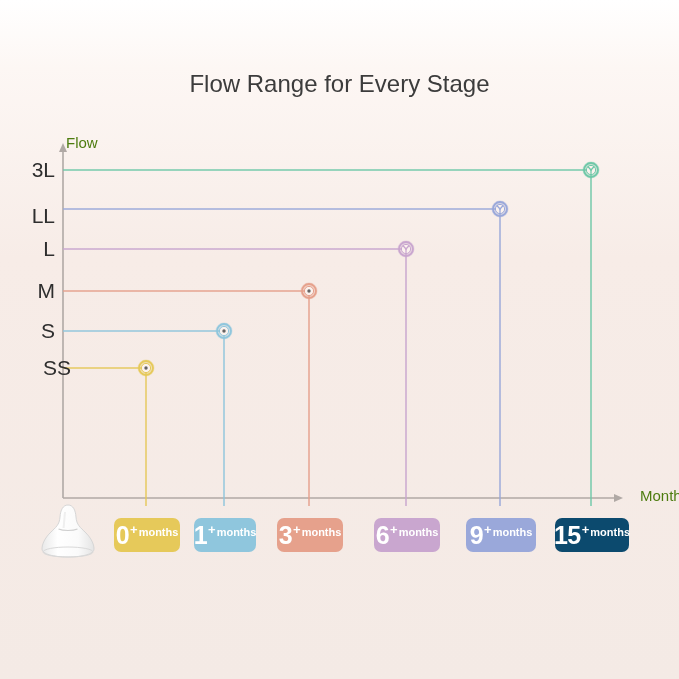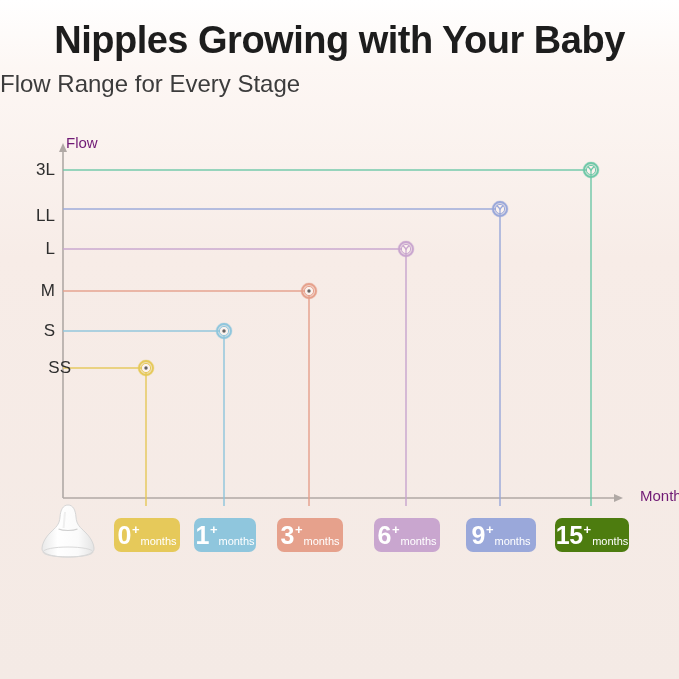--- a/index.html
+++ b/index.html
@@ -30,50 +30,51 @@
     font-weight: 700;
     color: #1d1d1d;
     letter-spacing: -0.5px;
     line-height: 1.1;
   }
   .subtitle {
     position: absolute;
     left: 0;
     top: 70px;
     width: 679px;
+    text-align: center;
     font-size: 24px;
     font-weight: 400;
     color: #3c3c3c;
     line-height: 1.2;
   }
 
   
   .plot {
     position: absolute;
     left: 0;
     top: 0;
     width: 679px;
     height: 679px;
   }
 
   .axis-label {
     position: absolute;
     font-size: 15px;
-    color: #701a75;
+    color: #4d7c0f;
     white-space: nowrap;
   }
   .flow-label { left: 66px; top: 134px; }
   .month-label { left: 640px; top: 487px; }
 
   .ytick {
     position: absolute;
     right: 0;
     width: 40px;
     text-align: right;
-    font-size: 17px;
+    font-size: 21px;
     color: #2e2e2e;
     transform: translateY(-50%);
   }
 
   
   .badge {
     position: absolute;
     height: 34px;
     border-radius: 7px;
     display: flex;
@@ -92,41 +93,40 @@
   .badge .sup {
     font-size: 13px;
     font-weight: 700;
     line-height: 1;
     align-self: flex-start;
     margin-top: 5px;
     margin-left: 1px;
   }
   .badge .mon {
     font-size: 11px;
-    font-weight: 400;
+    font-weight: 700;
     line-height: 1;
     align-self: flex-end;
-    margin-bottom: 5px;
+    margin-bottom: 14px;
     margin-left: 1px;
   }
 
   .nipple-art {
     position: absolute;
     left: 36px;
     top: 502px;
     width: 64px;
     height: 60px;
   }
 </style>
 </head>
 <body>
 
 <div id="root">
 
-  <div class="title">Nipples Growing with Your Baby</div>
   <div class="subtitle">Flow Range for Every Stage</div>
 
   <svg class="plot" viewBox="0 0 679 679">
     <g id="svg-axes">
         <line x1="63" y1="498" x2="63" y2="148" stroke="#b0a9a5" stroke-width="1.6"></line>
         <line x1="63" y1="498" x2="618" y2="498" stroke="#b0a9a5" stroke-width="1.6"></line>
         <path d="M63 143 L59 152 L67 152 Z" fill="#b0a9a5"></path>
         <path d="M623 498 L614 494 L614 502 Z" fill="#b0a9a5"></path>
       </g>
     <g id="svg-hlines">
@@ -243,20 +243,20 @@
       <div class="badge" style="background: rgb(201, 166, 207); width: 66px; left: 374px; top: 518px;">
         <span class="num">6</span>
         <span class="sup">+</span>
         <span class="mon">months</span>
       </div>
       <div class="badge" style="background: rgb(154, 168, 218); width: 70px; left: 466px; top: 518px;">
         <span class="num">9</span>
         <span class="sup">+</span>
         <span class="mon">months</span>
       </div>
-      <div class="badge" style="background: #4d7c0f; width: 74px; left: 555px; top: 518px;">
+      <div class="badge" style="background: #0c4a6e; width: 74px; left: 555px; top: 518px;">
         <span class="num">15</span>
         <span class="sup">+</span>
         <span class="mon">months</span>
       </div>
     </div>
 
 </div>
 
 </body></html>

